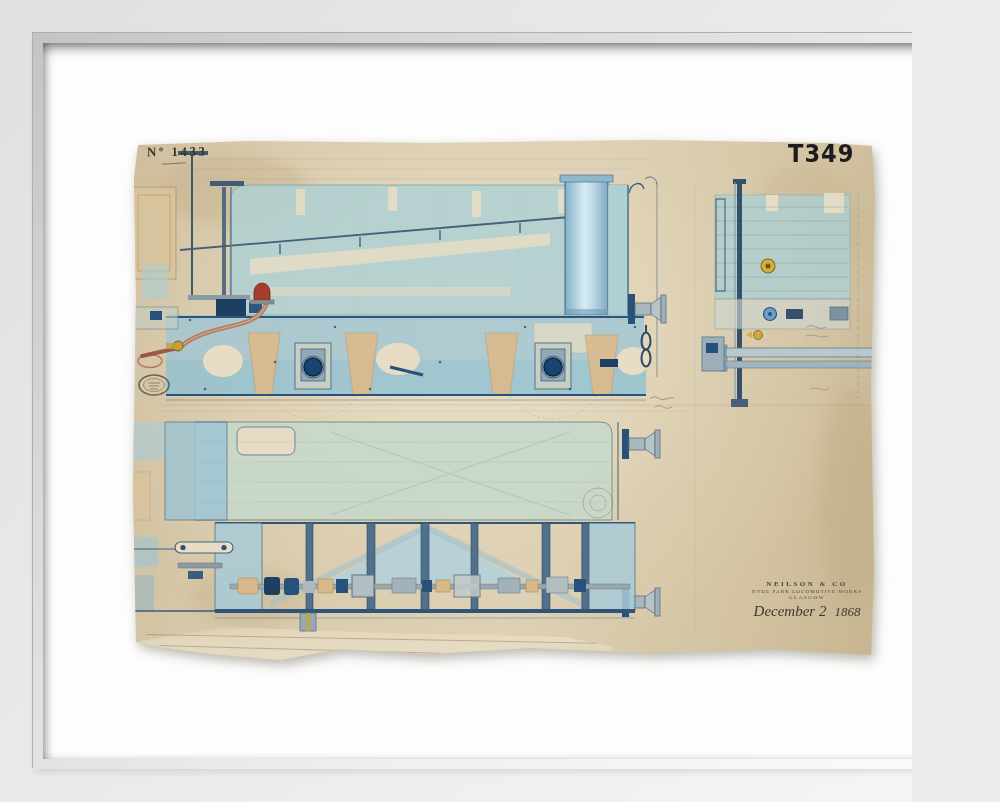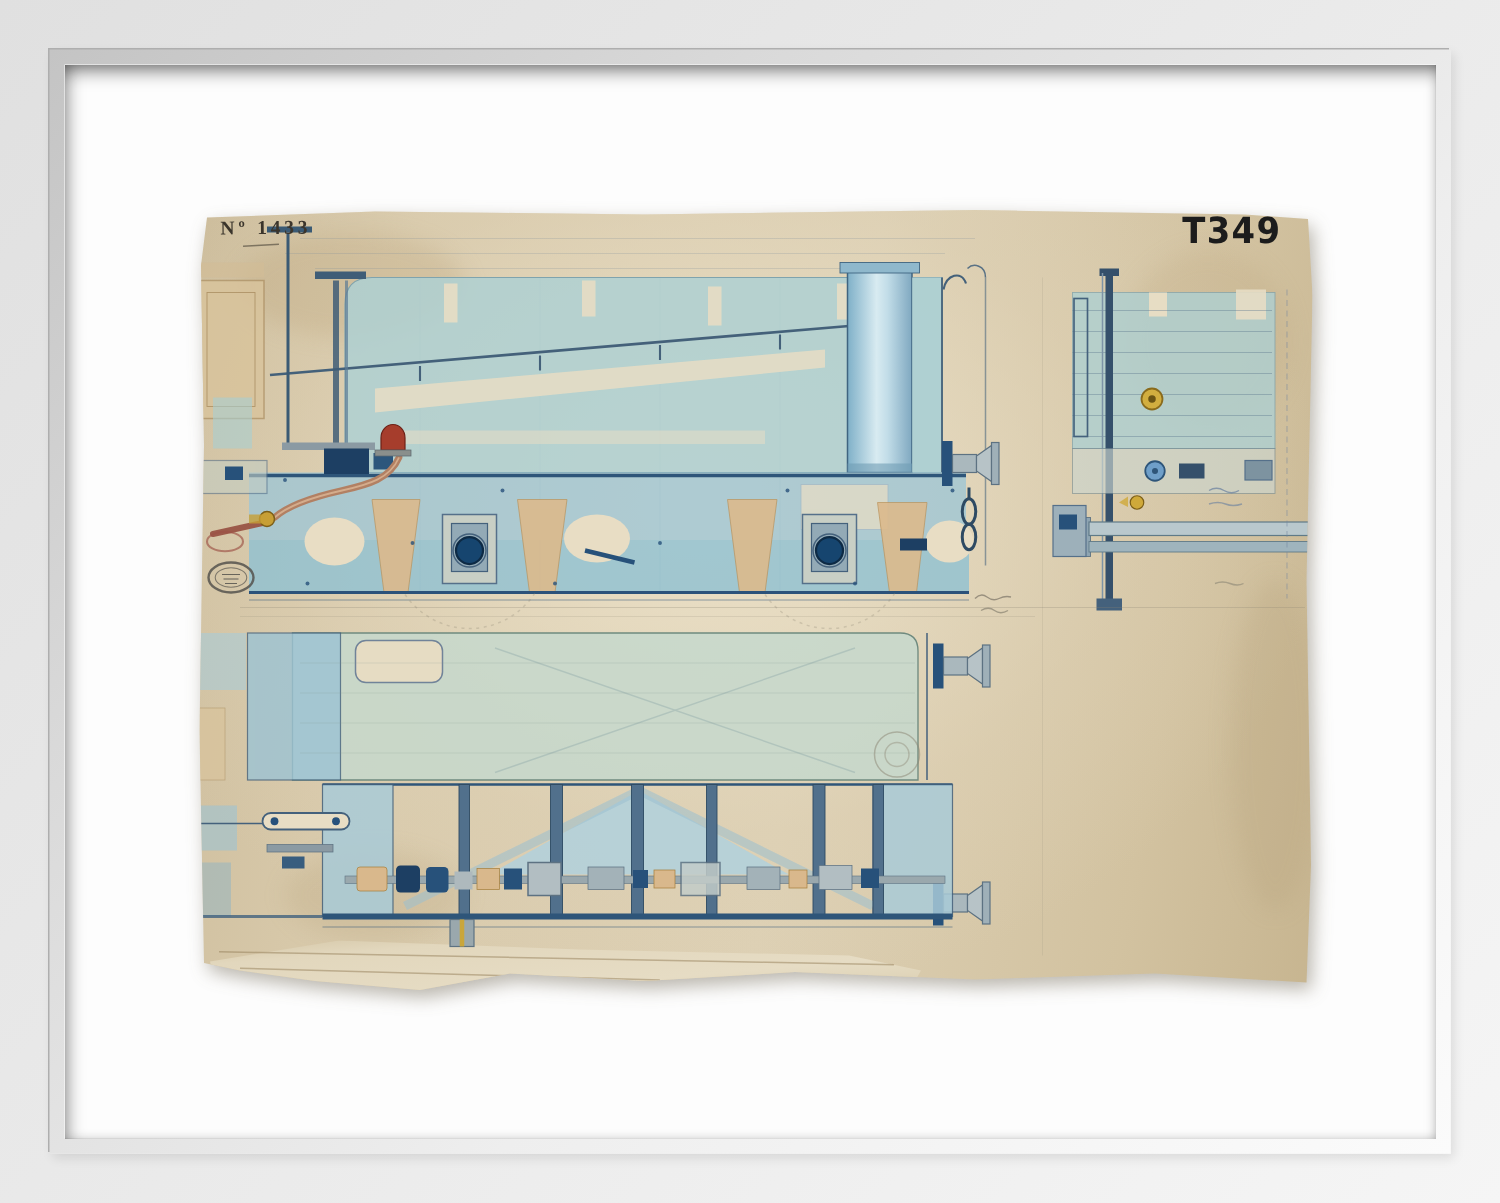--- a/index.html
+++ b/index.html
@@ -1,18 +1,18 @@
 <!DOCTYPE html>
 <html><head>
 <meta charset="utf-8">
 <style>
   html,body{margin:0;padding:0;background:#ececec;}
-  .scene{position:relative;width:1000px;height:802px;overflow:hidden;
+  .scene{position:relative;width:888px;height:802px;overflow:hidden;
          background:linear-gradient(135deg,#e0e0e0 0%,#e9e9e9 45%,#f5f5f5 100%);
-         font-family:"Liberation Serif",serif;}
+         font-family:"Liberation Serif",serif;padding-left:24px;}
   .frame{position:absolute;left:33px;top:33px;width:934px;height:736px;
          background:linear-gradient(135deg,#c4c4c4 0%,#d9d9d9 28%,#eeeeee 62%,#fbfbfb 100%);
          box-shadow:-1px -1px 0 #aeaeae,2px 3px 7px rgba(0,0,0,.10);}
   .mat{position:absolute;left:10px;top:10px;right:10px;bottom:10px;background:#fdfdfd;
        box-shadow:inset 0 10px 13px -7px rgba(0,0,0,.6),
                   inset 9px 0 11px -7px rgba(0,0,0,.38),
                   inset -5px 0 8px -6px rgba(0,0,0,.16),
                   inset 0 -5px 8px -6px rgba(0,0,0,.16);}
   .paper-wrap{position:absolute;left:87px;top:94px;width:746px;height:526px;
               filter:drop-shadow(3px 5px 6px rgba(80,68,46,.38));}
@@ -321,18 +321,26 @@
               <line x1="18" y1="246" x2="30" y2="246" stroke="#55534e" stroke-width=".7"></line>
               <line x1="19" y1="249" x2="29" y2="249" stroke="#55534e" stroke-width=".7"></line>
               <line x1="20" y1="252" x2="28" y2="252" stroke="#55534e" stroke-width=".7"></line>
             </g>
           </svg>
 
           <div class="lbl-no">Nº 1433</div>
           <div class="no-underline"></div>
           <div class="lbl-t349">T349</div>
 
+          <div class="maker">
+            <div class="l1">NEILSON &amp; CO</div>
+            <div class="l2">HYDE PARK LOCOMOTIVE WORKS</div>
+            <div class="l3">GLASGOW</div>
+            <div class="l4">
+              <span>December 2</span><span class="year">1868</span>
+            </div>
+          </div>
 
         </div>
       </div>
     </div>
   </div>
 </div>
 
 </body></html>

